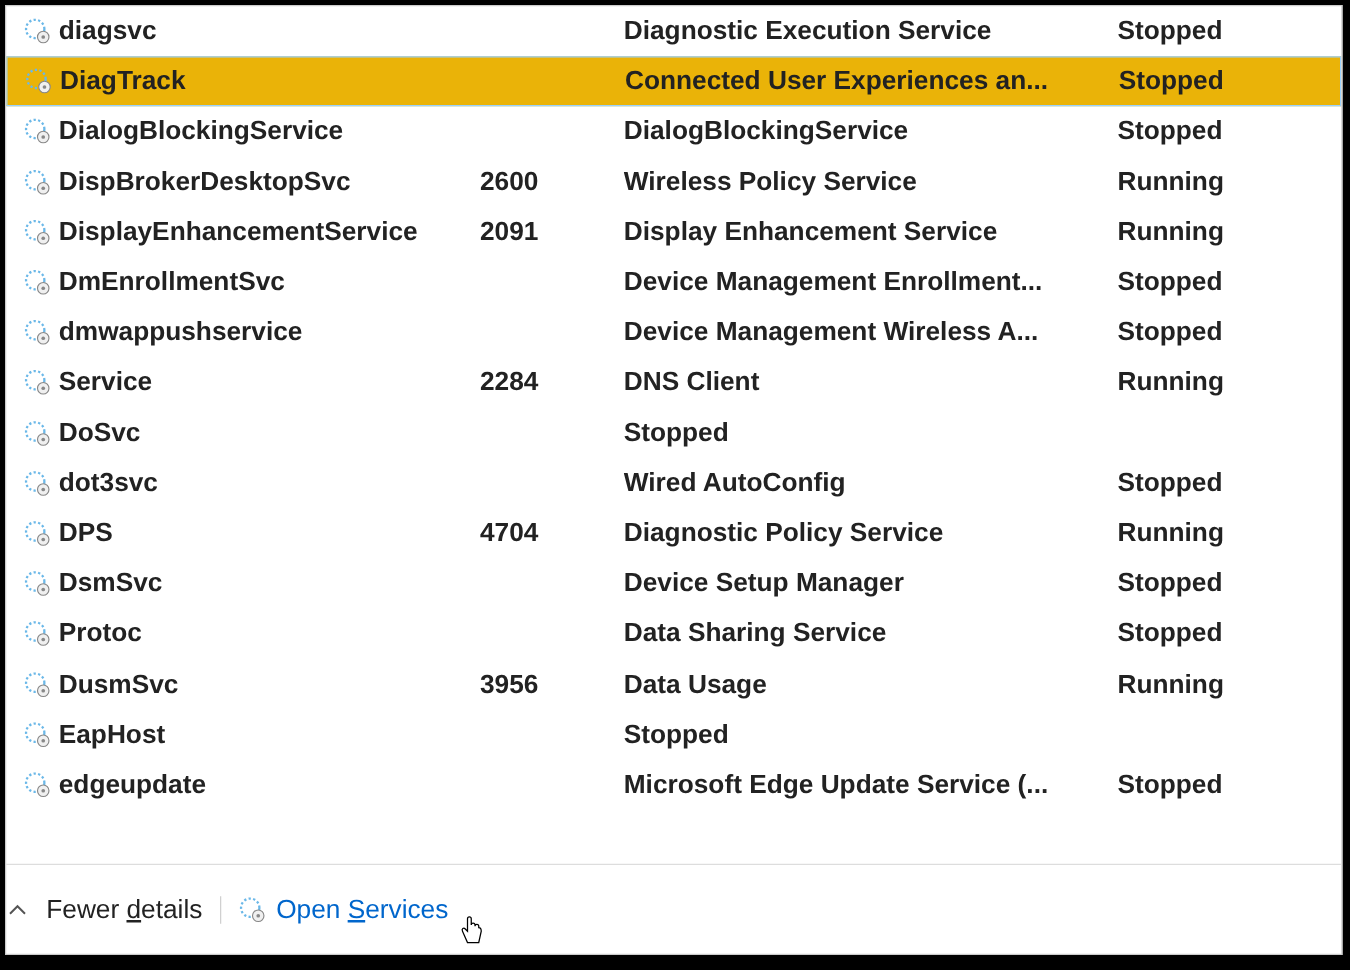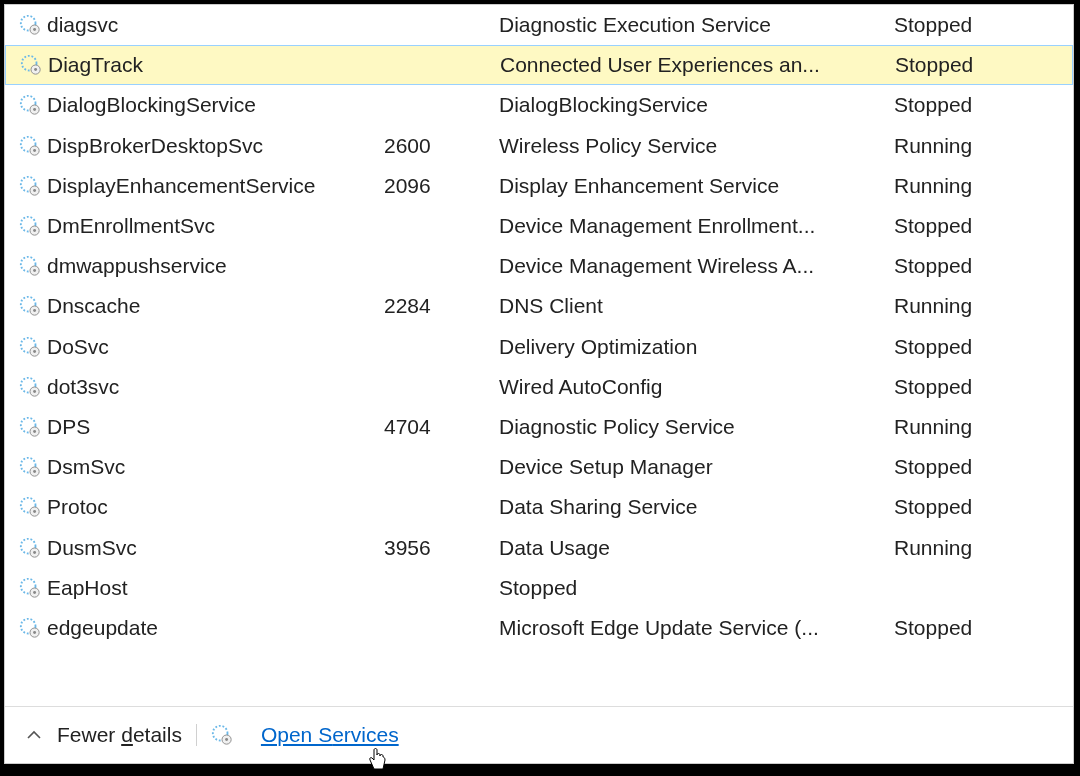--- a/index.html
+++ b/index.html
@@ -17,54 +17,54 @@
       height: 760px;
       margin: 4px;
       border: 1px solid #ccc;
       display: flex;
       flex-direction: column;
       position: relative;
     }
     .table {
       flex: 1;
       overflow: hidden;
+      font-weight: bold;
     }
     .row {
       display: grid;
       grid-template-columns: 365px 115px 395px 1fr;
       align-items: center;
       height: 40.2px;
       padding-left: 14px;
       color: #222;
     }
     .row.selected {
-      background: #fef9c3;
+      background: #eab308;
       border: 1px solid #99d1ff;
     }
     .cell-name {
       display: flex;
       align-items: center;
       gap: 6px;
       white-space: nowrap;
       overflow: hidden;
     }
     .cell-pid { padding-right: 30px; text-align: left; }
     .cell-desc { white-space: nowrap; overflow: hidden; text-overflow: clip; }
     .cell-status { }
     .svc-icon {
       width: 22px;
       height: 22px;
       flex-shrink: 0;
     }
     .footer {
-      height: 57px;
+      height: 72px;
       border-top: 1px solid #ddd;
       display: flex;
       align-items: center;
-      padding-left: 20px;
       gap: 14px;
       position: relative;
     }
     .chev {
       width: 18px;
       height: 18px;
       display: inline-flex;
       align-items: center;
       justify-content: center;
     }
@@ -74,21 +74,21 @@
       width: 1px;
       height: 22px;
       background: #d0d0d0;
     }
     .open-services {
       display: flex;
       align-items: center;
       gap: 8px;
       color: #0066cc;
     }
-    .open-services .link { text-decoration: underline; cursor: pointer; margin-left: 20px; }
+    .open-services .link { cursor: pointer; }
     .open-services .link .u { text-decoration: underline; }
     .cursor {
       position: absolute;
       left: 360px;
       top: 39px;
       width: 24px;
       height: 28px;
       pointer-events: none;
     }
   </style>
@@ -151,21 +151,21 @@
       </div>
       <div class="row">
         <div class="cell-name">
           <span class="svc-icon"><svg viewBox="0 0 24 24" width="22" height="22">
               <circle cx="10" cy="10" r="8" fill="none" stroke="#6bb8e8" stroke-width="2" stroke-dasharray="2,2"></circle>
               <circle cx="17" cy="17" r="5" fill="#f0f0f0" stroke="#888" stroke-width="1"></circle>
               <circle cx="17" cy="17" r="1.6" fill="#888"></circle>
             </svg></span>
           <span>DisplayEnhancementService</span>
         </div>
-        <div class="cell-pid">2096</div>
+        <div class="cell-pid">2091</div>
         <div class="cell-desc">Display Enhancement Service</div>
         <div class="cell-status">Running</div>
       </div>
       <div class="row">
         <div class="cell-name">
           <span class="svc-icon"><svg viewBox="0 0 24 24" width="22" height="22">
               <circle cx="10" cy="10" r="8" fill="none" stroke="#6bb8e8" stroke-width="2" stroke-dasharray="2,2"></circle>
               <circle cx="17" cy="17" r="5" fill="#f0f0f0" stroke="#888" stroke-width="1"></circle>
               <circle cx="17" cy="17" r="1.6" fill="#888"></circle>
             </svg></span>
@@ -188,37 +188,36 @@
         <div class="cell-desc">Device Management Wireless A...</div>
         <div class="cell-status">Stopped</div>
       </div>
       <div class="row">
         <div class="cell-name">
           <span class="svc-icon"><svg viewBox="0 0 24 24" width="22" height="22">
               <circle cx="10" cy="10" r="8" fill="none" stroke="#6bb8e8" stroke-width="2" stroke-dasharray="2,2"></circle>
               <circle cx="17" cy="17" r="5" fill="#f0f0f0" stroke="#888" stroke-width="1"></circle>
               <circle cx="17" cy="17" r="1.6" fill="#888"></circle>
             </svg></span>
-          <span>Dnscache</span>
+          <span>Service</span>
         </div>
         <div class="cell-pid">2284</div>
         <div class="cell-desc">DNS Client</div>
         <div class="cell-status">Running</div>
       </div>
       <div class="row">
         <div class="cell-name">
           <span class="svc-icon"><svg viewBox="0 0 24 24" width="22" height="22">
               <circle cx="10" cy="10" r="8" fill="none" stroke="#6bb8e8" stroke-width="2" stroke-dasharray="2,2"></circle>
               <circle cx="17" cy="17" r="5" fill="#f0f0f0" stroke="#888" stroke-width="1"></circle>
               <circle cx="17" cy="17" r="1.6" fill="#888"></circle>
             </svg></span>
           <span>DoSvc</span>
         </div>
         <div class="cell-pid"></div>
-        <div class="cell-desc">Delivery Optimization</div>
         <div class="cell-status">Stopped</div>
       </div>
       <div class="row">
         <div class="cell-name">
           <span class="svc-icon"><svg viewBox="0 0 24 24" width="22" height="22">
               <circle cx="10" cy="10" r="8" fill="none" stroke="#6bb8e8" stroke-width="2" stroke-dasharray="2,2"></circle>
               <circle cx="17" cy="17" r="5" fill="#f0f0f0" stroke="#888" stroke-width="1"></circle>
               <circle cx="17" cy="17" r="1.6" fill="#888"></circle>
             </svg></span>
           <span>dot3svc</span>

